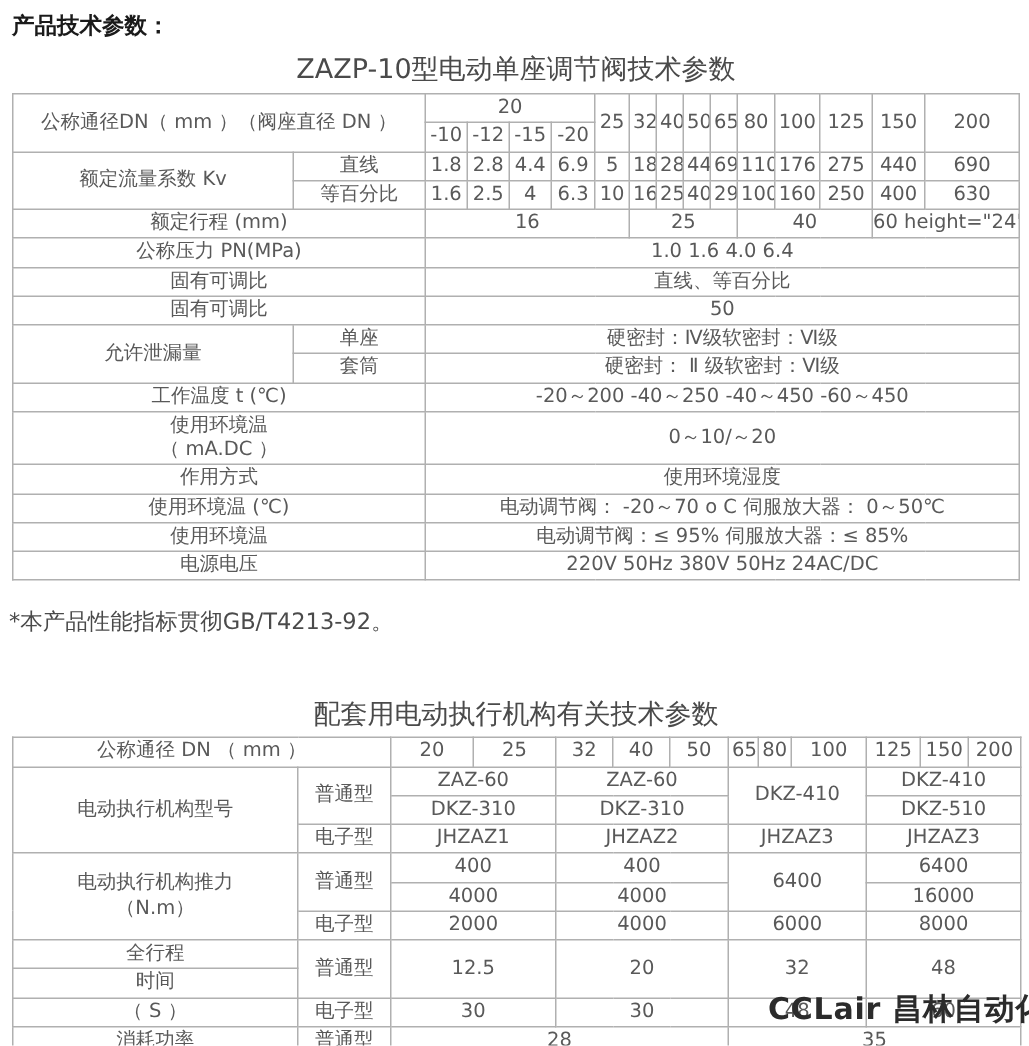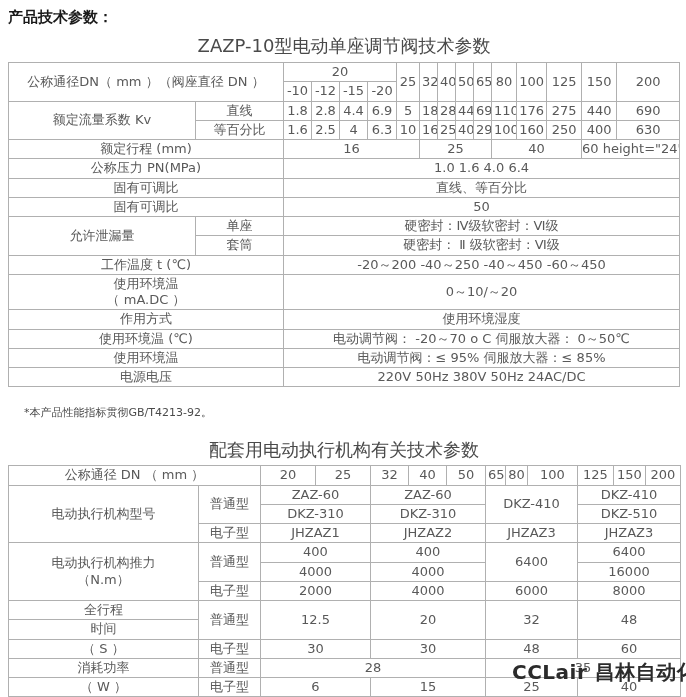--- a/index.html
+++ b/index.html
@@ -10,34 +10,34 @@
     color:var(--text,#595959);
   }
   .heading{
     margin:8px 0 0 8px;font-size:15px;font-weight:bold;
     color:var(--heading-text,#1a1a1a);
   }
   .caption{
     width:672px;margin:7px 0 0 8px;text-align:center;
     font-size:18px;color:var(--caption-text,#4a4a4a);
   }
-  .caption2{margin-top:18px;}
+  .caption2{margin-top:40px;}
   table{
     border-collapse:collapse;table-layout:fixed;
     width:672px;margin:4px 0 0 8px;
   }
   td{
     border:1px solid var(--border,#b0b0b0);
     font-size:13px;line-height:1.25;text-align:center;vertical-align:middle;
     padding:1px 2px;color:var(--text,#595959);
     overflow:hidden;white-space:nowrap;
   }
   td .ln{display:block;line-height:1.25;}
   .note{
-    margin:18px 0 0 24px;font-size:11px;color:var(--caption-text,#4a4a4a);
+    margin:18px 0 0 6px;font-size:15px;color:var(--caption-text,#4a4a4a);
   }
   .t2{margin-top:3px;}
   .watermark{
     position:absolute;left:512px;top:659px;z-index:5;
     font-size:20px;font-weight:bold;letter-spacing:0.5px;
     color:var(--watermark-text,#2b2b2b);white-space:nowrap;
   }
 </style>
 </head>
 <body>

